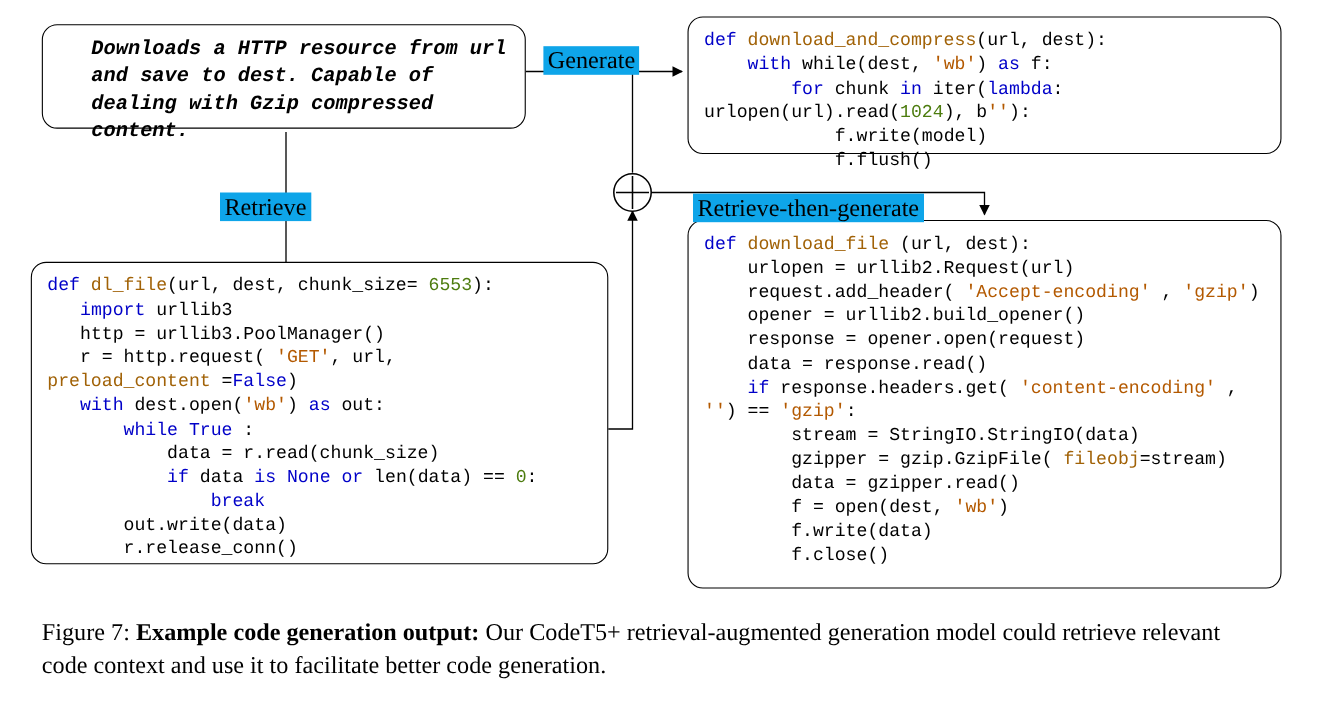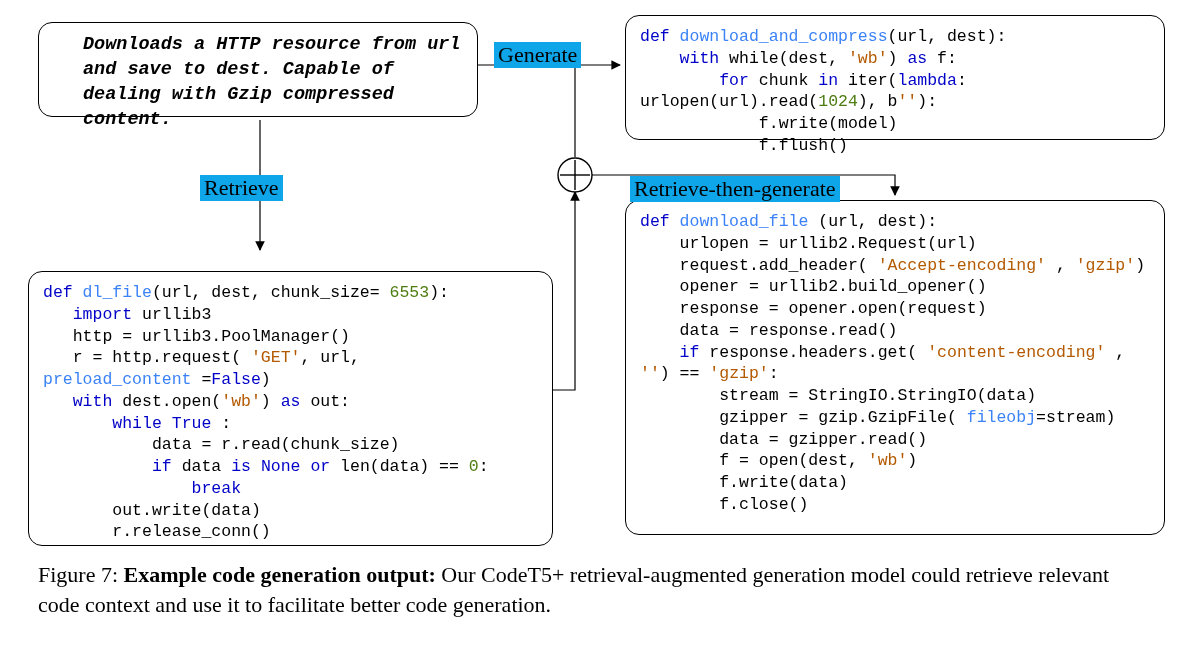--- a/index.html
+++ b/index.html
@@ -31,38 +31,38 @@
     padding-left: 44px;
   }
   .gen-box {
     left: 625px;
     top: 15px;
     width: 540px;
     height: 125px;
   }
   .retrieve-box {
     left: 28px;
-    top: 271px;
+    top: 238px;
     width: 525px;
     height: 275px;
   }
   .rtg-box {
     left: 625px;
     top: 200px;
     width: 540px;
     height: 335px;
   }
   .code {
     font-family: "Courier New", monospace;
     font-size: 16.5px;
     line-height: 1.32;
     white-space: pre;
   }
   .kw { color: #0000c8; }
-  .fn { color: #3b82f6; }
+  .fn { color: #a16207; }
   .num { color: #4d7c0f; text-align: center; }
   .str { color: #b35900; }
   .label {
     position: absolute;
     font-family: "Times New Roman", Times, serif;
     font-size: 22px;
     background: #0ea5e9;
     padding: 0 4px;
   }
   .lbl-generate { left: 494px; top: 42px; }

